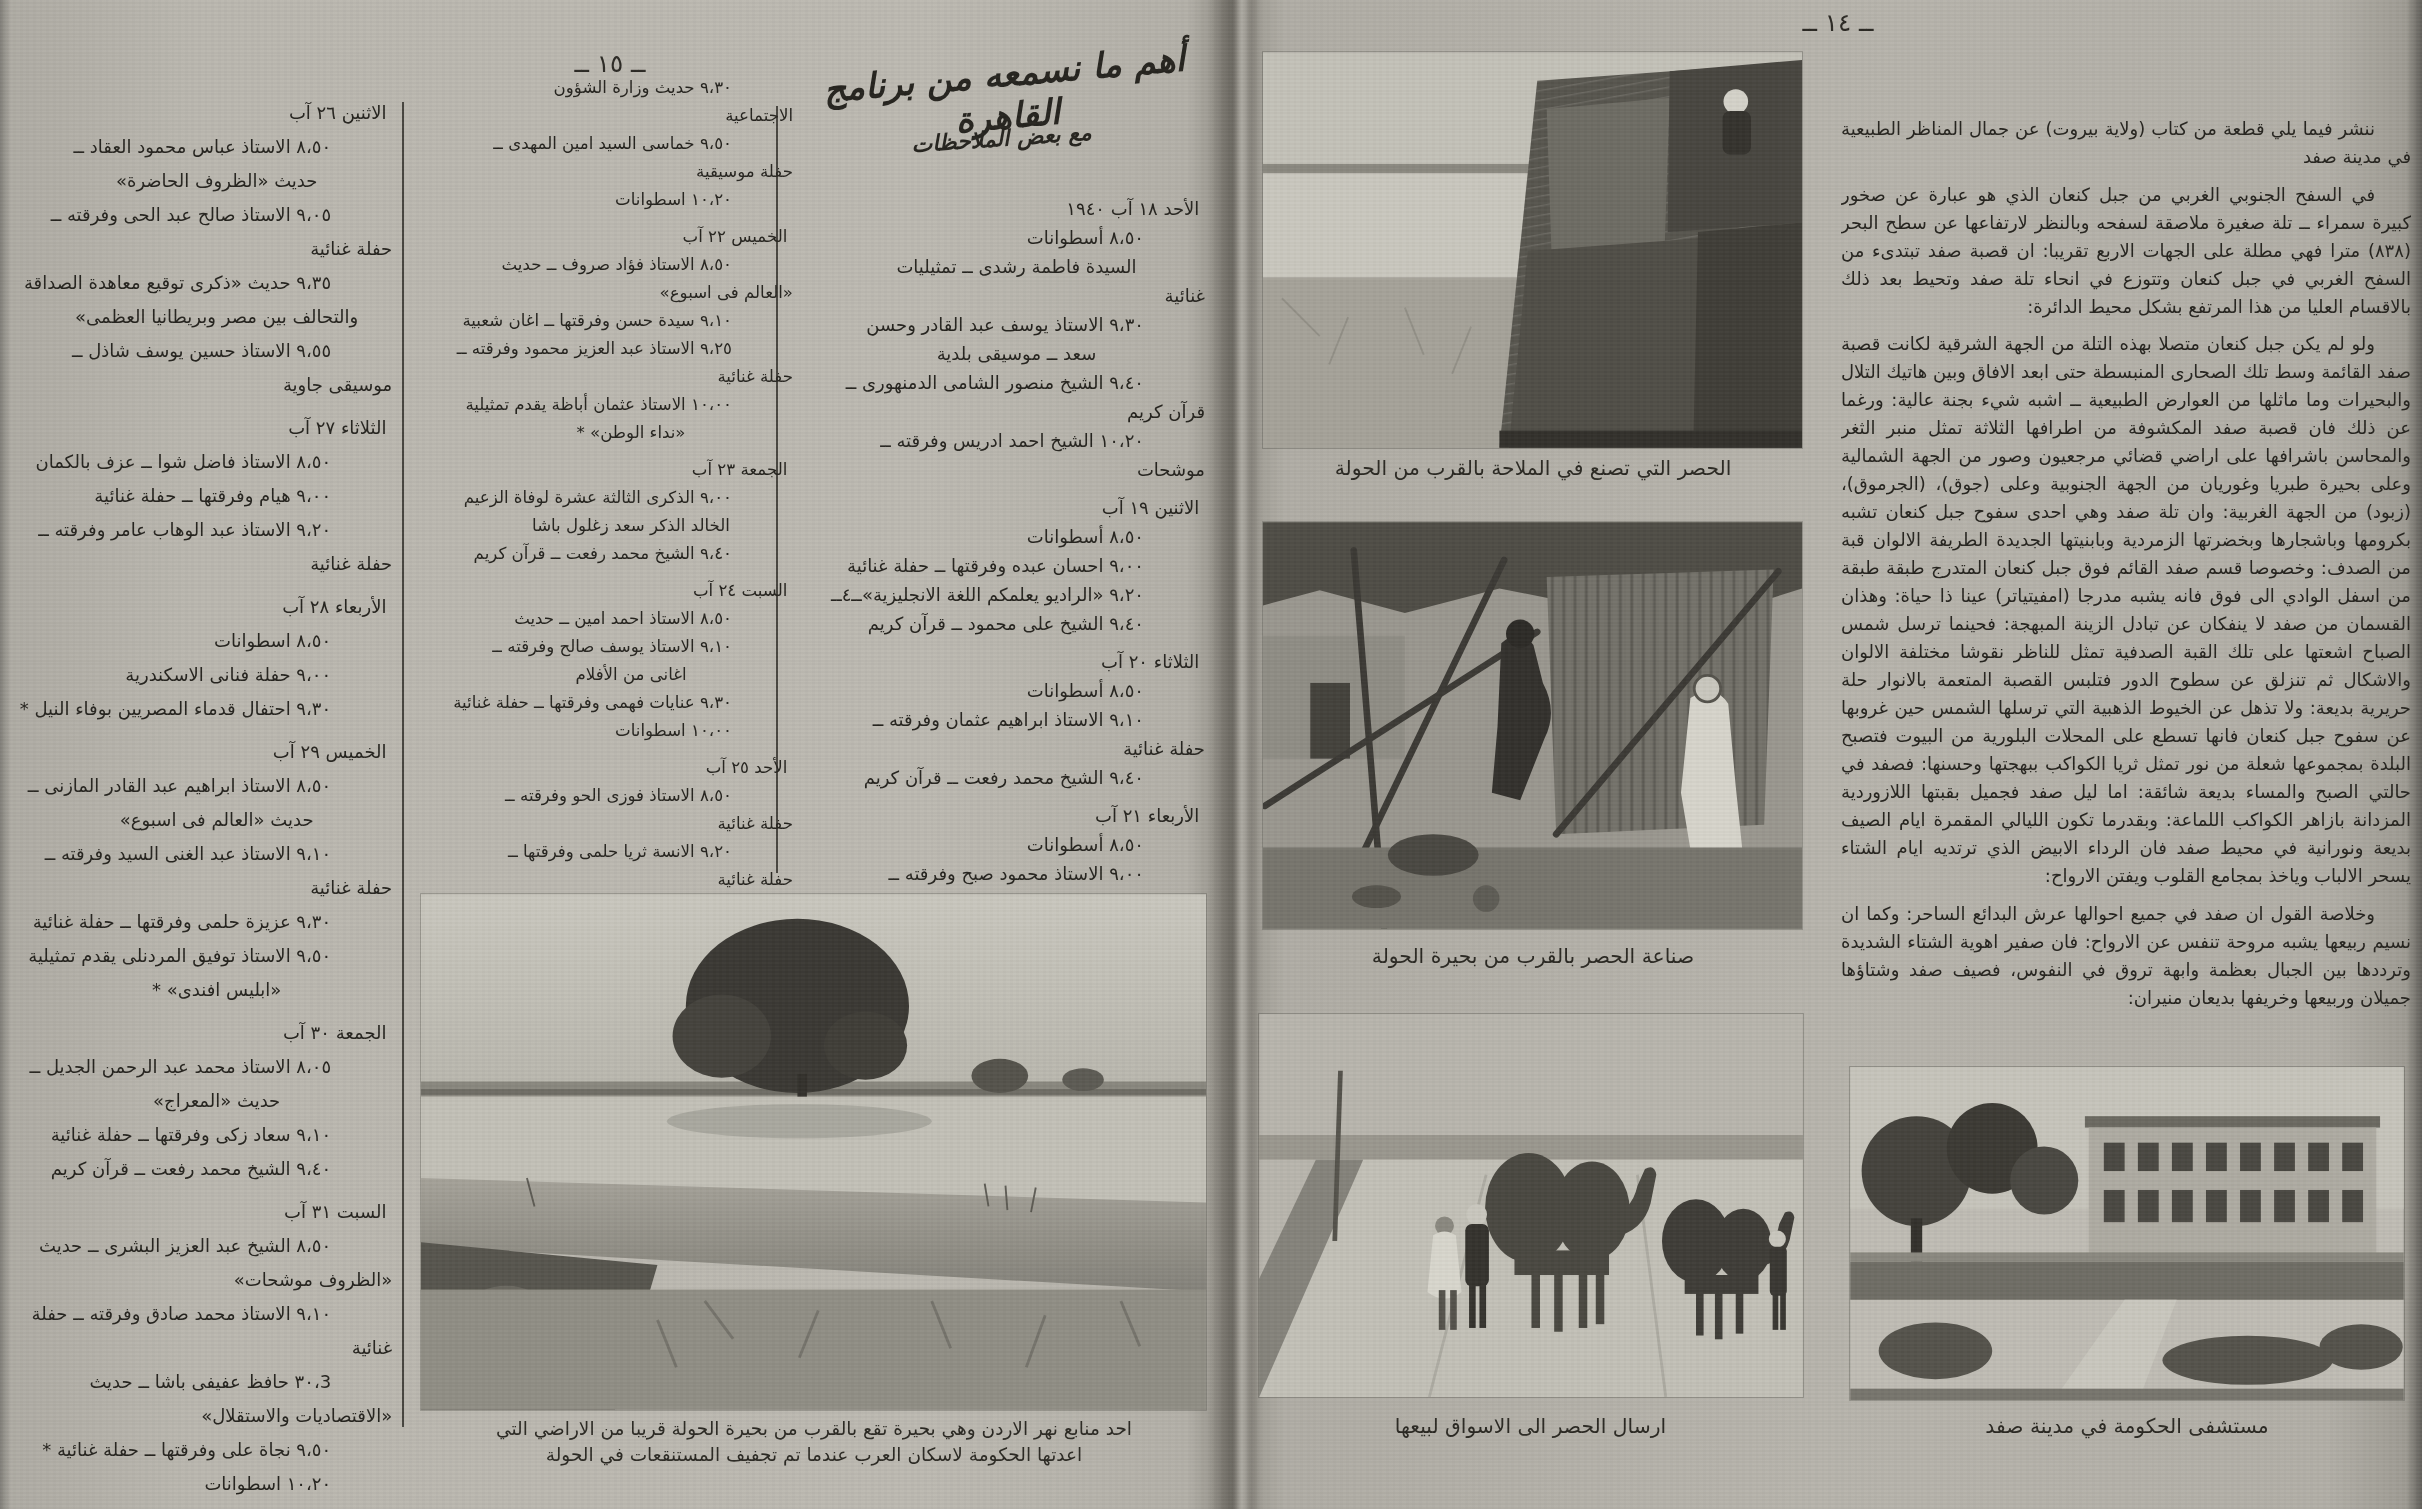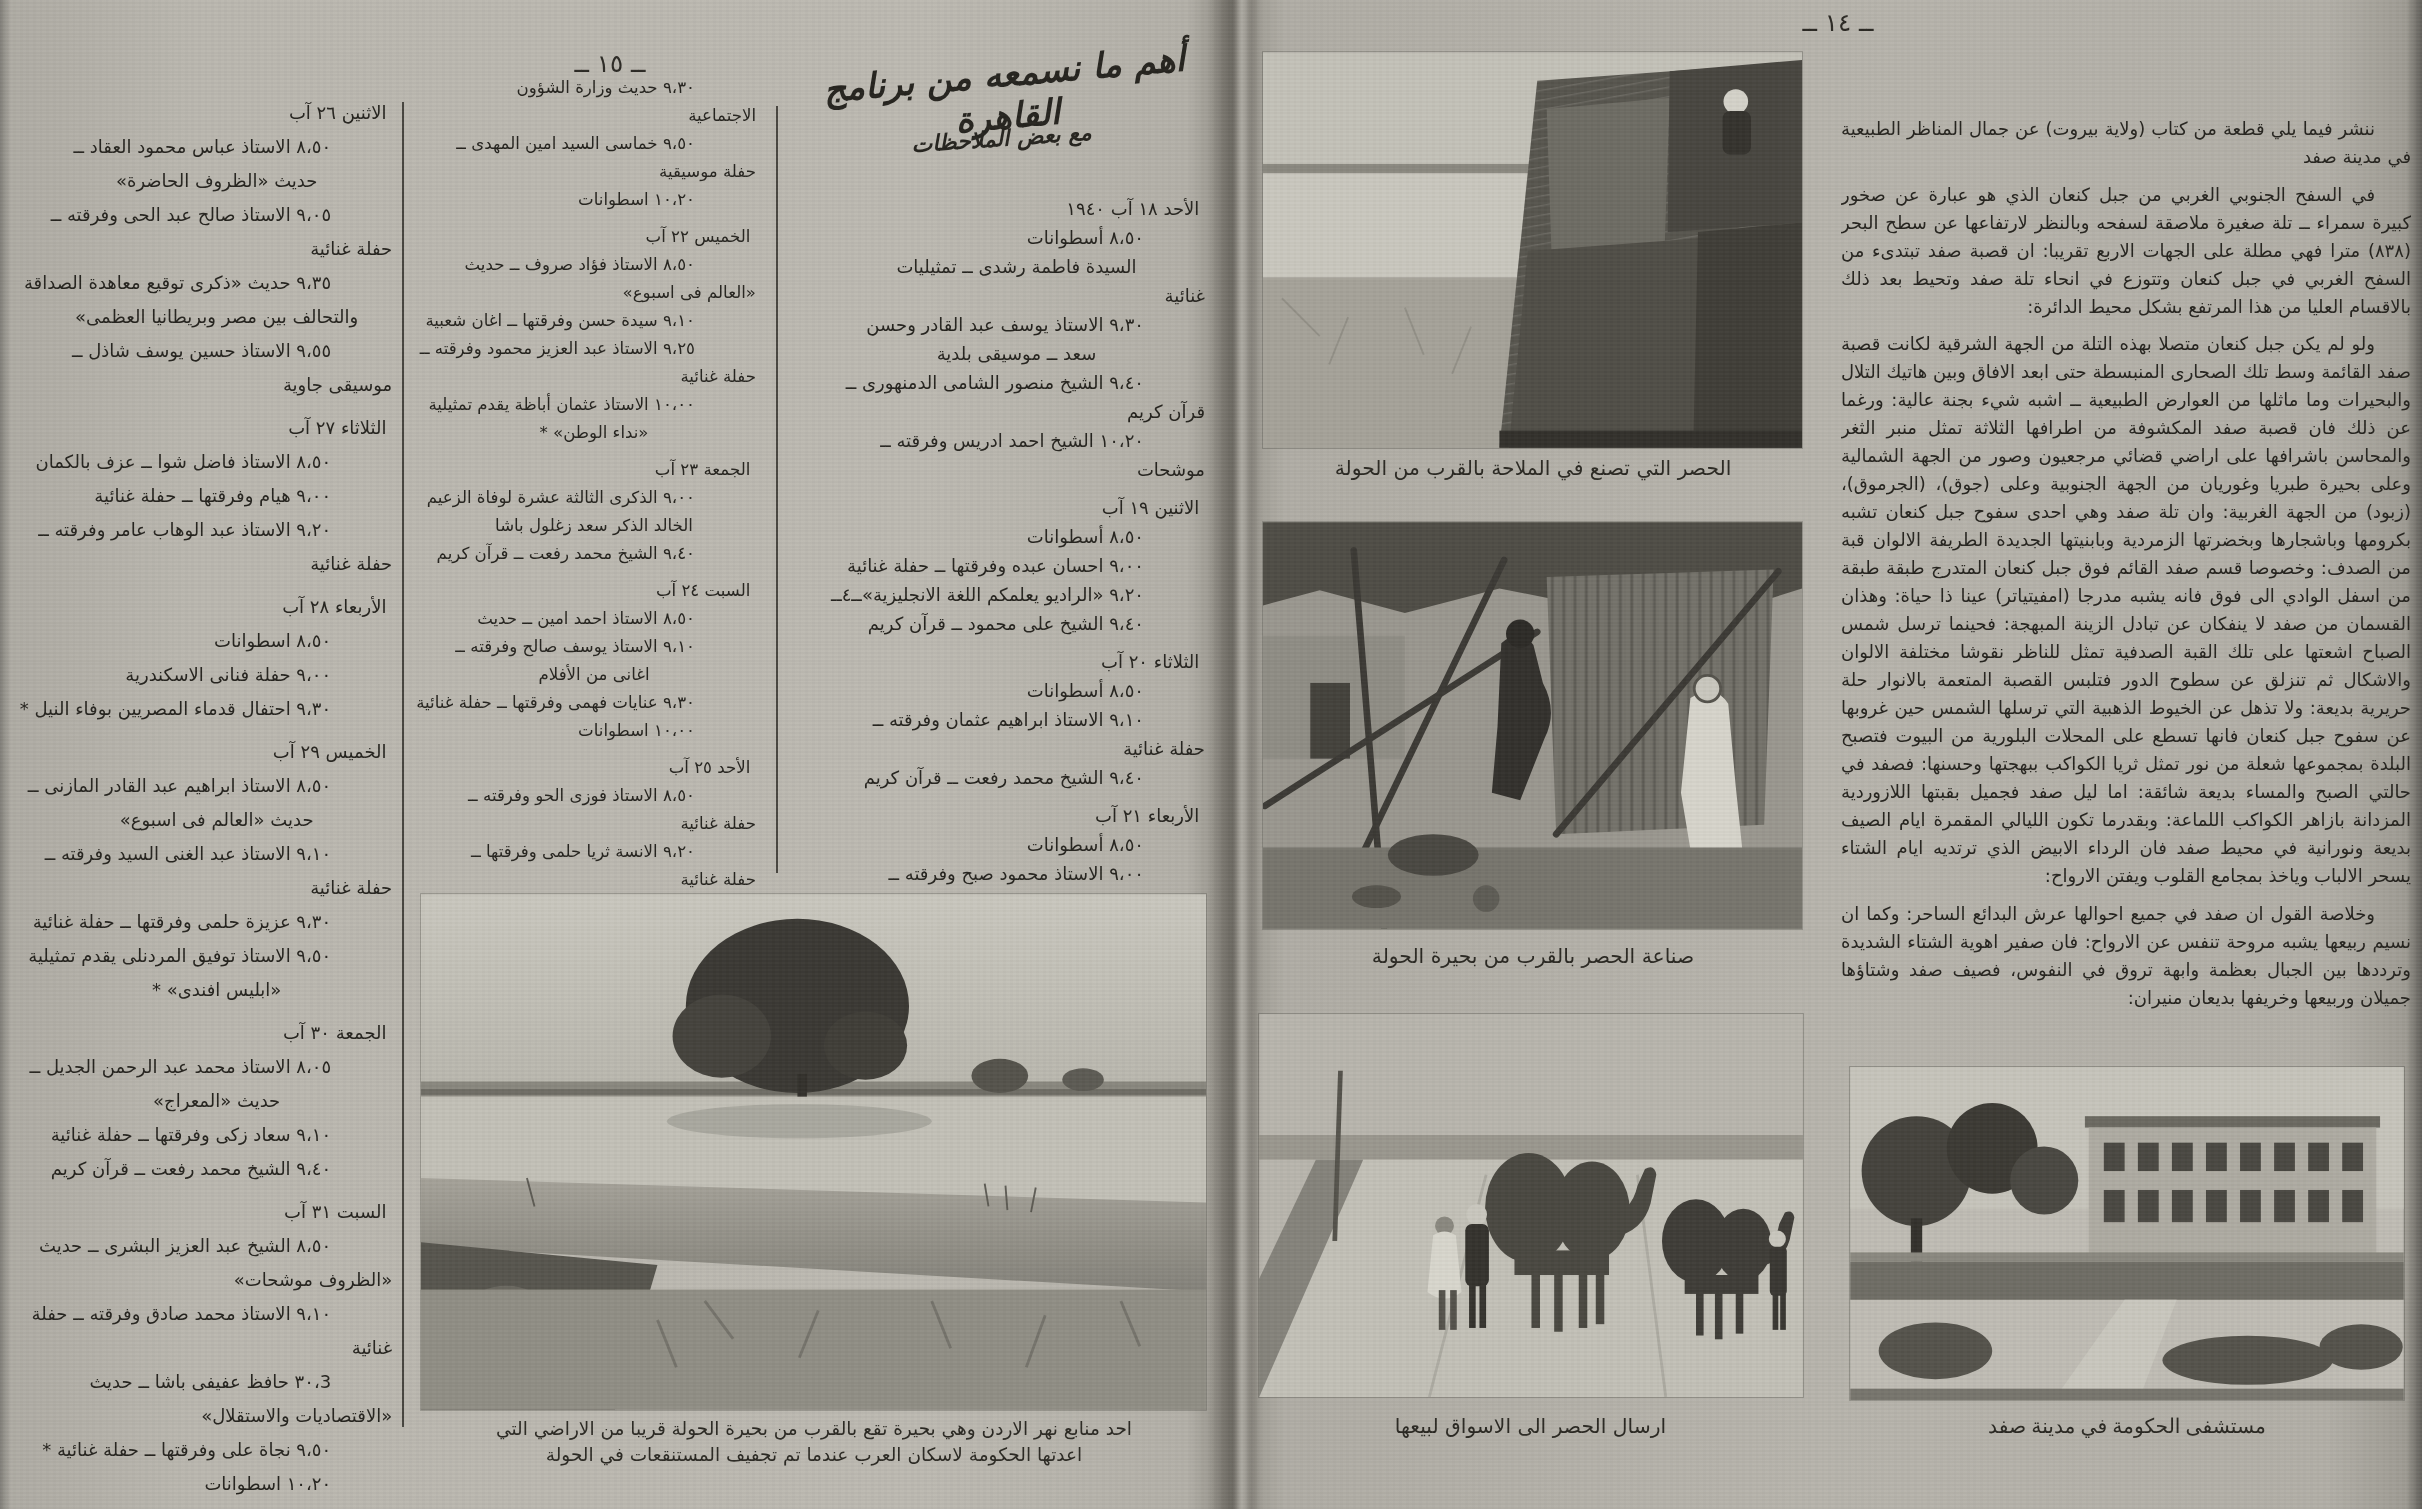--- a/index.html
+++ b/index.html
@@ -32,38 +32,38 @@
   .ph-sub{font-size:22px;font-weight:bold;font-style:italic;text-align:center;transform:rotate(-4deg);margin-top:5.7px;}
 
   
   .col{position:absolute;direction:rtl;}
   .col .ln{white-space:nowrap;overflow:hidden;}
   .col .day{padding-right:5.7px;margin-top:9px;}
   .col .t{padding-right:61px;}
   .col .m{text-align:center;padding-left:28px;}
   .col .l{text-align:right;padding-left:5.7px;}
   .col3{left:800px;top:185px;width:405px;font-size:18px;line-height:29px;}
-  .col2{left:404px;top:74px;width:352px;font-size:16.6px;line-height:28px;}
+  .col2{left:441px;top:74px;width:352px;font-size:16.6px;line-height:28px;}
   .col1{left:13.2px;top:87px;width:379px;font-size:18px;line-height:34px;}
 
   
   .art-title{position:absolute;left:1841px;top:57px;width:568px;text-align:center;
     font-size:29px;font-weight:bold;direction:rtl;}
   .art-body{position:absolute;left:1841px;top:115px;width:570px;height:946px;overflow:hidden;
     direction:rtl;text-align:justify;font-size:18px;line-height:28px;}
   .art-body p{margin:0 0 9.5px 0;text-indent:36px;}
 
   
   figure{margin:0;padding:0;position:absolute;}
   figure svg{display:block;box-shadow:0 0 0 0.9px rgba(70,68,62,.35), inset 0 0 28px rgba(0,0,0,.2);}
   .caption{position:absolute;direction:rtl;text-align:center;font-size:20.3px;color:#2b2923;}
   .cap1{left:1268px;top:456px;width:530px;}
   .cap2{left:1268px;top:944px;width:530px;}
   .cap3{left:1263px;top:1414px;width:535px;}
-  .cap4{left:1855px;top:1414px;width:544px;font-family:Liberation Serif, serif;}
+  .cap4{left:1855px;top:1414px;width:544px;}
   .cap5{left:426px;top:1416px;width:776px;font-size:18.5px;line-height:25.6px;}
 </style>
 </head>
 <body>
 
 <div class="spread">
 
   <div class="pageno pn-left">ــ ١٥ ــ</div>
   <div class="pageno pn-right">ــ ١٤ ــ</div>
 

